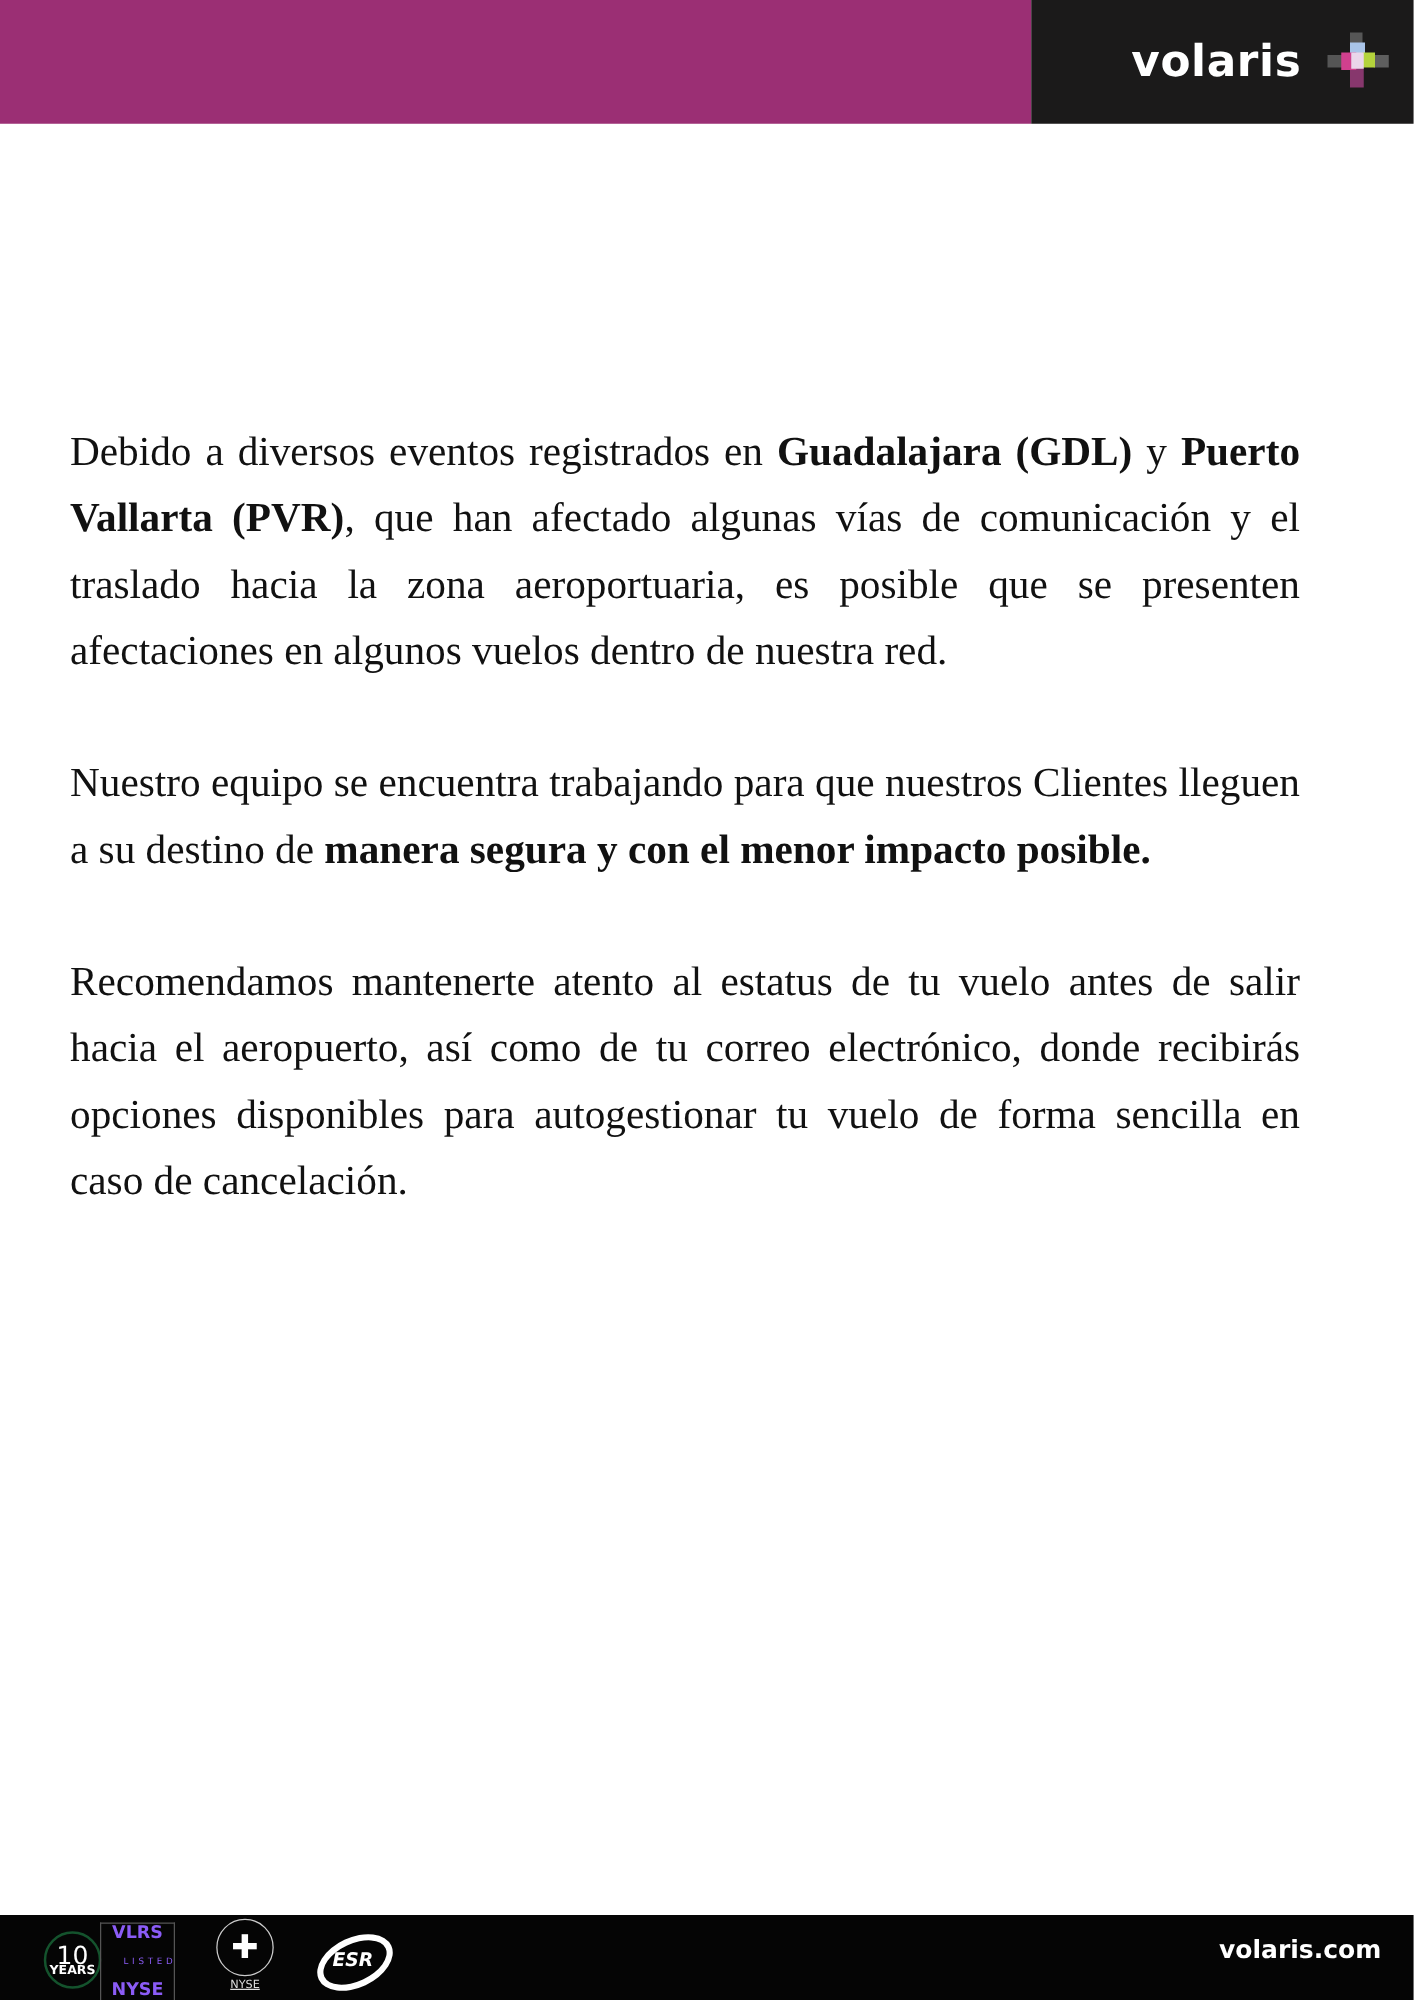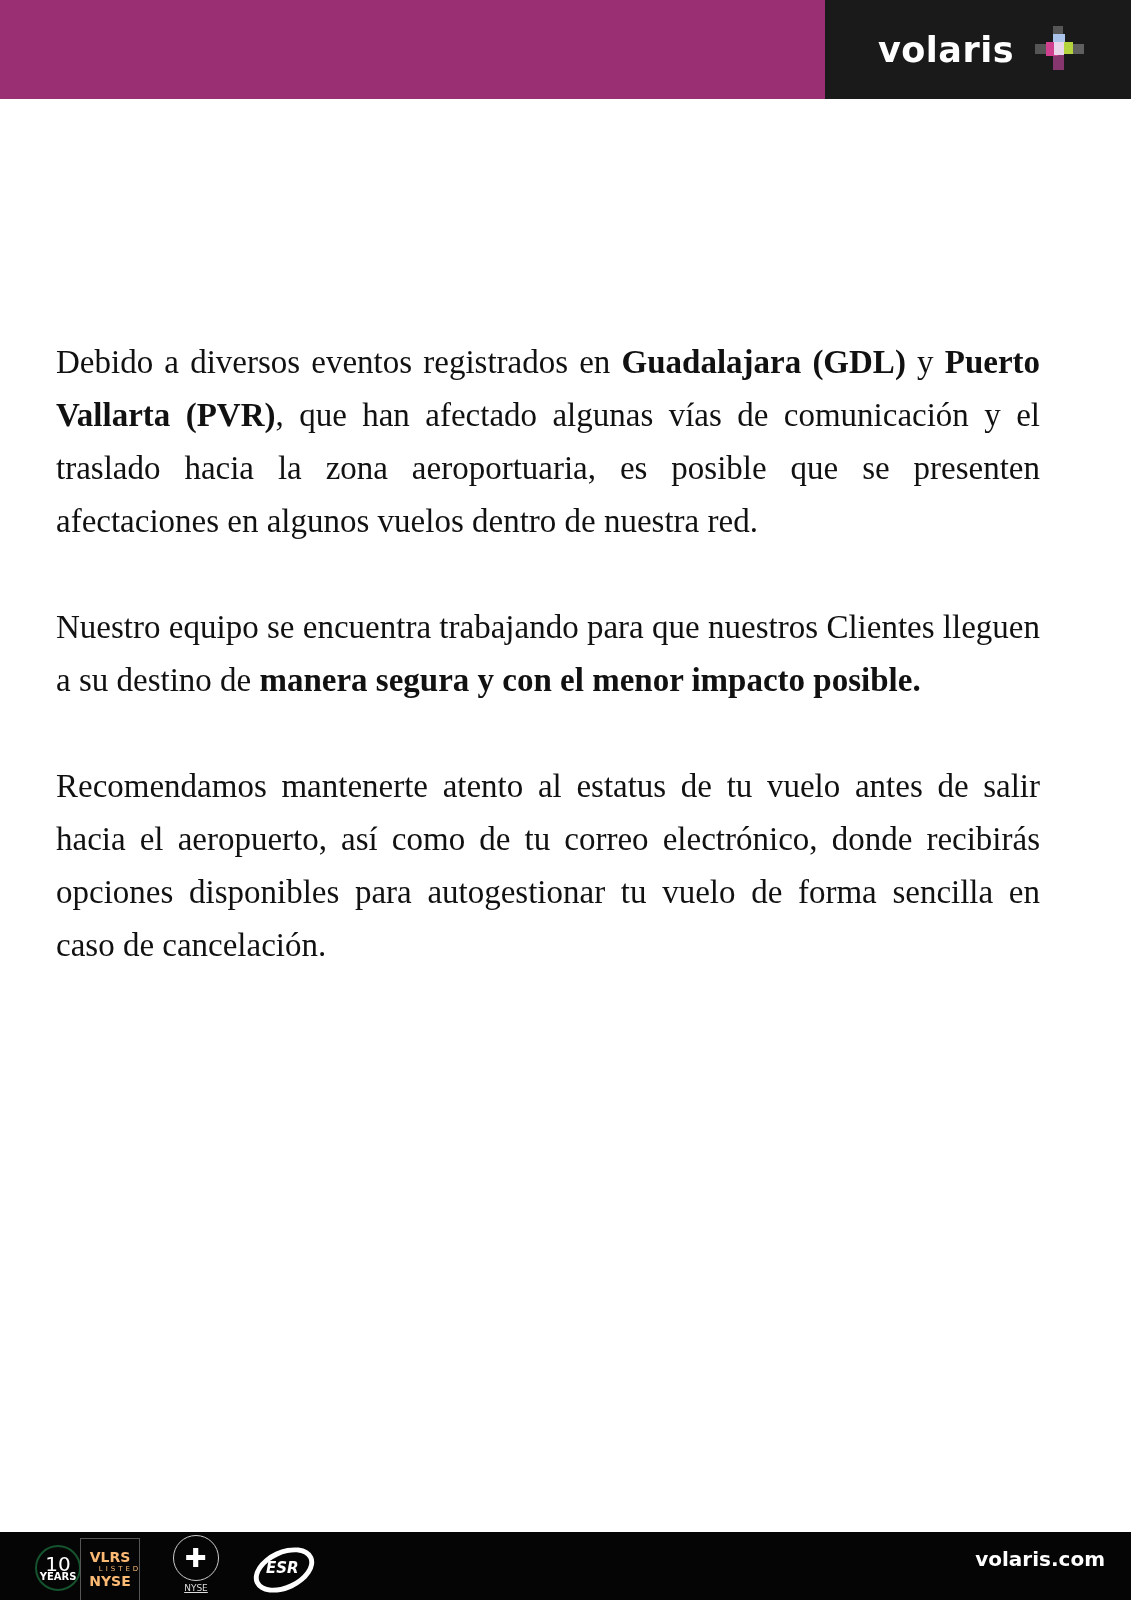--- a/index.html
+++ b/index.html
@@ -1,21 +1,21 @@
 <!DOCTYPE html>
 <html><head>
   <meta charset="utf-8">
   <style>
     * { box-sizing: border-box; margin: 0; padding: 0; }
     html, body { width: 1131px; height: 1600px; background: #ffffff; overflow: hidden; }
     body { position: relative; font-family: "Liberation Serif", "DejaVu Serif", serif; color: #111111; }
 
     .header { position: absolute; left: 0; top: 0; width: 1131px; height: 99px; display: flex; }
     .header-accent { width: 825px; height: 99px; background: #9b2f74; }
-    .header-brand { flex: 1; height: 99px; background: #1b1a1a; display: flex; align-items: center; justify-content: flex-start; padding-left: 53px; }
+    .header-brand { flex: 1; height: 99px; background: #1b1a1a; display: flex; align-items: center; justify-content: flex-start; padding-left: 80px; }
     .brand-word { font-family: "DejaVu Sans", "Liberation Sans", sans-serif; font-weight: bold; color: #ffffff; font-size: 35px; letter-spacing: 0.5px; }
     .plus-logo { position: relative; width: 54px; height: 54px; margin-left: 18px; }
     .plus-logo span { position: absolute; display: block; }
     .plus-logo .p-top { left: 21px; top: 3px; width: 10px; height: 14px; background: #6b6b6b; opacity: .75; }
     .plus-logo .p-top2 { left: 21px; top: 11px; width: 12px; height: 10px; background: #a9c4e8; }
     .plus-logo .p-left { left: 3px; top: 21px; width: 14px; height: 10px; background: #6a6a6a; opacity: .75; }
     .plus-logo .p-mid-l { left: 14px; top: 19px; width: 12px; height: 14px; background: #d0408e; }
     .plus-logo .p-center { left: 22px; top: 19px; width: 10px; height: 13px; background: #ead6ea; }
     .plus-logo .p-mid-r { left: 31px; top: 19px; width: 10px; height: 12px; background: #b4d33c; }
     .plus-logo .p-right { left: 40px; top: 21px; width: 12px; height: 10px; background: #777; opacity: .75; }
@@ -23,21 +23,21 @@
 
     .content { position: absolute; left: 56px; top: 336px; width: 984px; }
     .para { font-size: 33px; line-height: 53px; text-align: justify; text-align-last: left; }
     .para b { font-weight: bold; }
     .gap { height: 53px; }
 
     .footer { position: absolute; left: 0; top: 1532px; width: 1131px; height: 68px; background: #050505; }
     .badge-10 { position: absolute; left: 35px; top: 13px; width: 46px; height: 46px; border-radius: 50%; border: 2px solid #14532d; display: flex; flex-direction: column; align-items: center; justify-content: center; color: #fff; font-family: "DejaVu Sans", sans-serif; }
     .badge-10 .num { font-size: 20px; line-height: 18px; }
     .badge-10 .yrs { font-size: 10px; font-weight: bold; line-height: 8px; }
-    .badge-nyse { position: absolute; left: 80px; top: 6px; width: 60px; height: 62px; border: 1px solid #555; border-bottom: none; display: flex; flex-direction: column; align-items: center; justify-content: center; color: #fdba74; font-family: "DejaVu Sans", sans-serif; font-weight: bold; }
+    .badge-nyse { position: absolute; left: 80px; top: 6px; width: 60px; height: 62px; border: 1px solid #555; border-bottom: none; display: flex; flex-direction: column; align-items: center; justify-content: space-between; color: #8b5cf6; font-family: "DejaVu Sans", sans-serif; font-weight: bold; }
     .badge-nyse .t1 { font-size: 14px; line-height: 15px; }
     .badge-nyse .t2 { font-size: 7px; letter-spacing: 3px; font-weight: normal; line-height: 9px; padding-left: 20px; }
     .badge-nyse .t3 { font-size: 14px; line-height: 15px; }
     .badge-volar { position: absolute; left: 170px; top: 3px; width: 52px; height: 65px; display: flex; flex-direction: column; align-items: center; }
     .badge-volar .circle { width: 46px; height: 46px; border-radius: 50%; border: 1.5px solid #ccc; display: flex; align-items: center; justify-content: center; color: #fff; font-size: 26px; font-family: "DejaVu Sans", sans-serif; }
     .badge-volar .lbl { color: #ddd; font-size: 9px; font-family: "DejaVu Sans", sans-serif; text-decoration: underline; margin-top: 2px; }
     .badge-esr { position: absolute; left: 250px; top: 12px; width: 70px; height: 52px; }
     .badge-esr .ring { position: absolute; left: 2px; top: 6px; width: 64px; height: 40px; border-radius: 50%; border: 5px solid #fff; transform: rotate(-25deg); }
     .badge-esr .txt { position: absolute; left: 16px; top: 15px; color: #fff; font-family: "DejaVu Sans", sans-serif; font-weight: bold; font-style: italic; font-size: 15px; }
     .footer-url { position: absolute; right: 26px; top: 15px; color: #ffffff; font-family: "DejaVu Sans", "Liberation Sans", sans-serif; font-weight: bold; font-size: 20px; }

